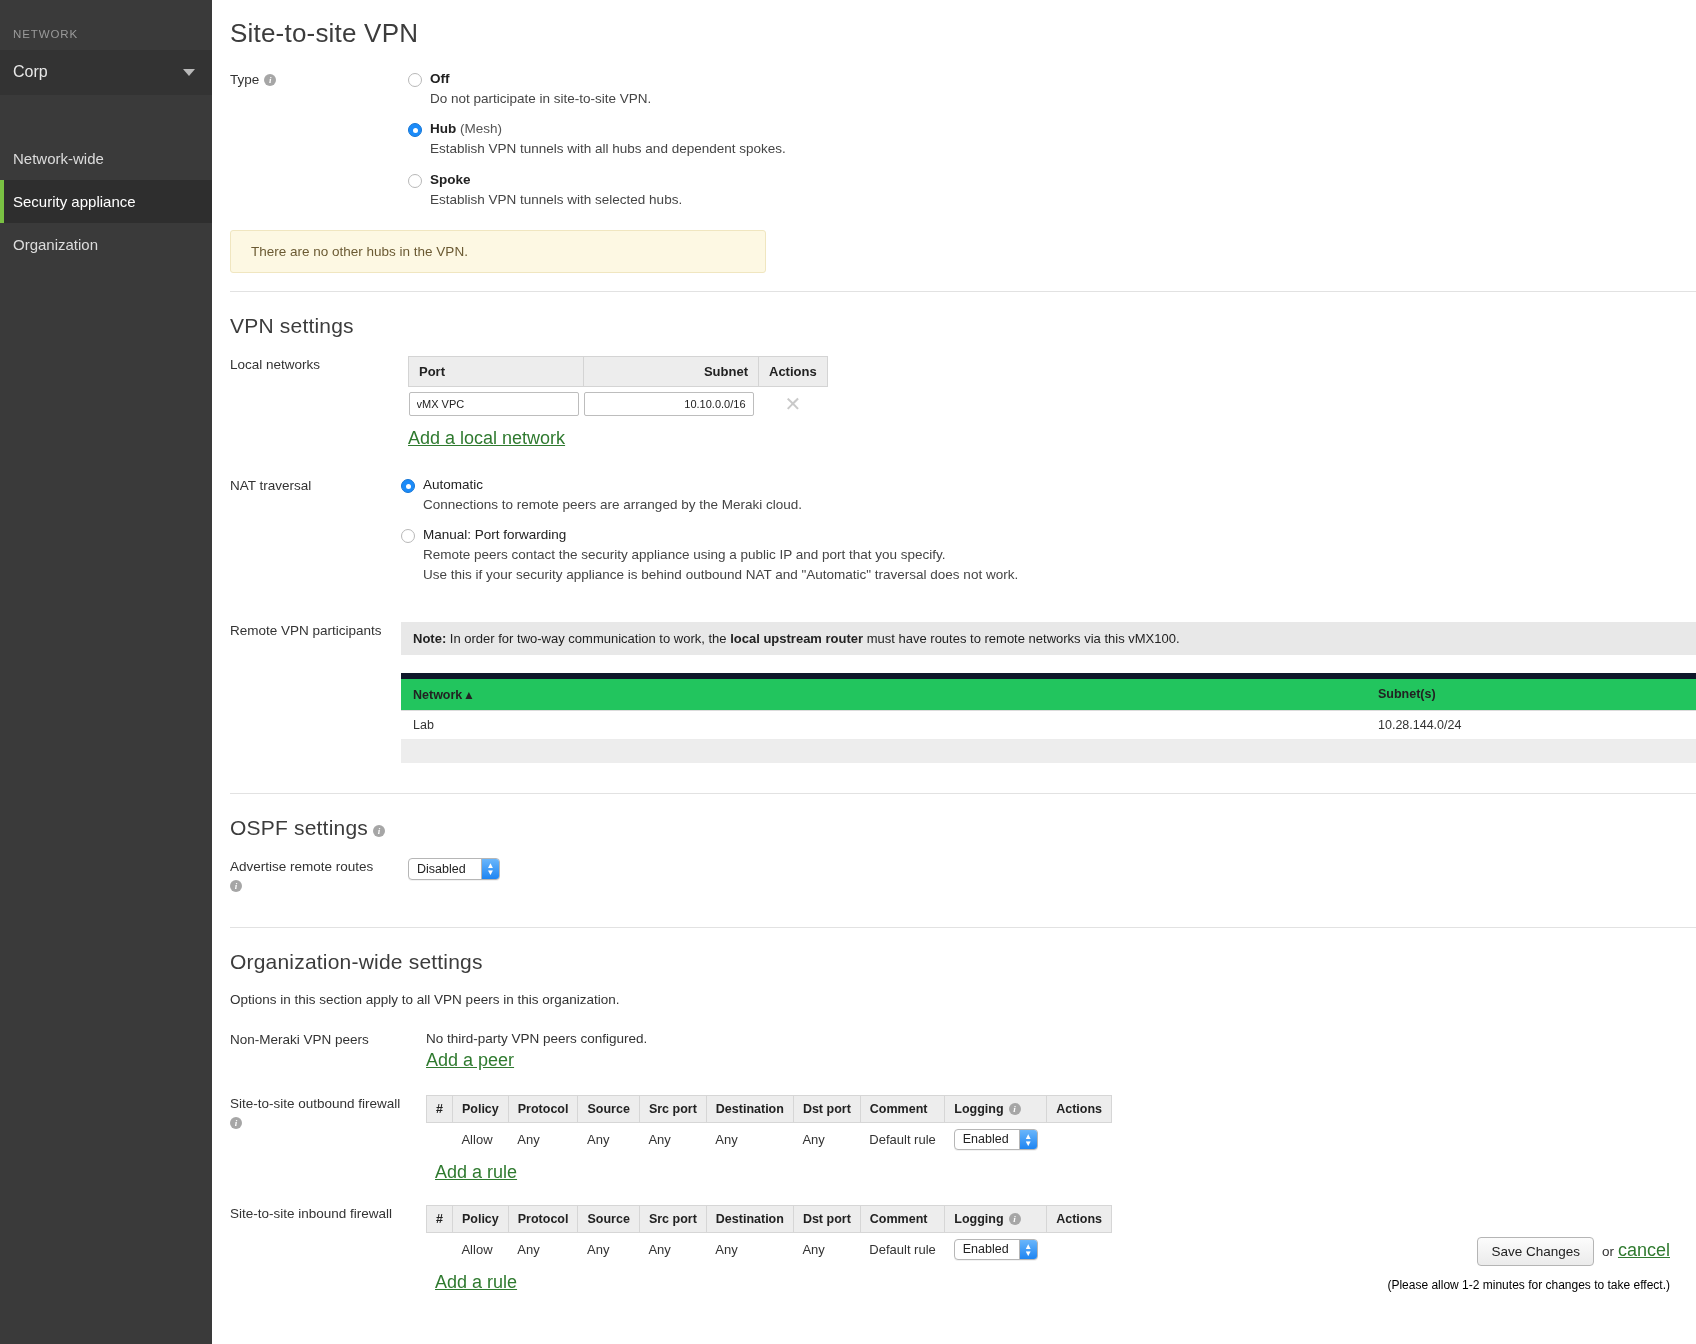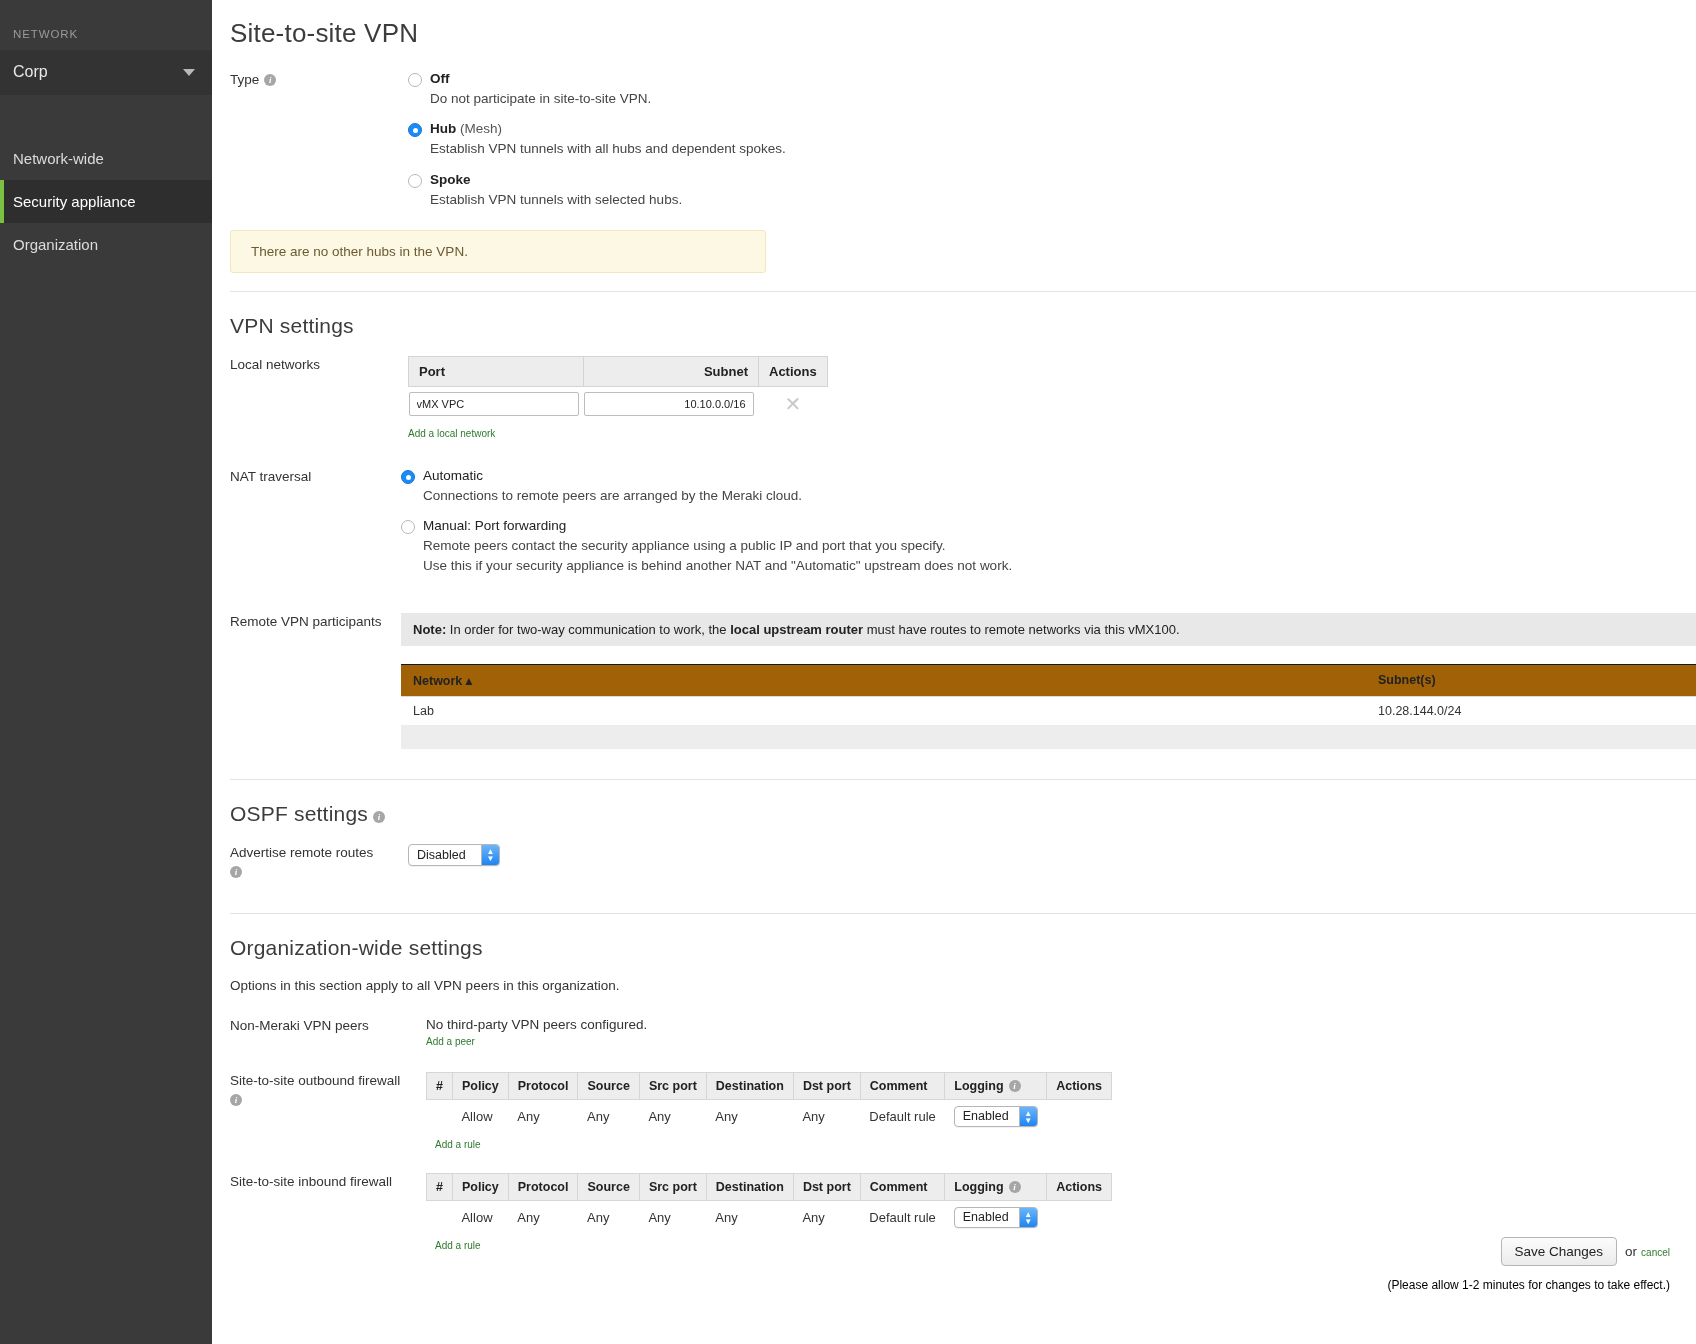--- a/index.html
+++ b/index.html
@@ -136,34 +136,34 @@
   }
   input.txt.r { text-align:right; }
 
   .xbtn {
     color:#c9c9c9; font-size:20px; cursor:pointer;
     display:inline-block; line-height:1; padding:0 6px;
     font-weight:300;
   }
 
   a.glink {
-    color:#2f7a2f; 
-    font-size:10px; cursor:pointer;
+    color:#2f7a2f; text-decoration:underline;
+    font-size:18px; cursor:pointer;
   }
 
   .note-bar {
     background:#e8e8e8; padding:9px 0 9px 12px;
     font-size:13px; color:#222;
     margin-left:0;
   }
   .note-bar b { font-weight:bold; }
 
   .part-table { width:100%; border-collapse:collapse; }
   .part-table th {
-    background:#a16207; border-top:1px solid #0f172a; border-bottom:1px solid #dcdcdc;
+    background:#22c55e; border-top:6px solid #0f172a; border-bottom:1px solid #dcdcdc;
     font-size:12.5px; font-weight:bold; color:#222;
     padding:8px 0 8px 12px; text-align:left;
   }
   .part-table td {
     padding:7px 0 7px 12px; font-size:12.5px; color:#333;
     border-bottom:1px solid #ececec; background:#fff;
   }
   .part-foot td { background:#ededed; height:24px; border-bottom:none; }
 
   
@@ -303,21 +303,21 @@
           <span class="radio checked"></span>
           <span class="radio-label" style="font-weight:400">Automatic</span>
         </div>
         <div class="radio-sub">Connections to remote peers are arranged by the Meraki cloud.</div>
 
         <div class="radio-line">
           <span class="radio"></span>
           <span class="radio-label" style="font-weight:400">Manual: Port forwarding</span>
         </div>
         <div class="radio-sub" style="margin-bottom:0">Remote peers contact the security appliance using a public IP and port that you specify.</div>
-        <div class="radio-sub" style="margin-top:0">Use this if your security appliance is behind another NAT and "Automatic" upstream does not work.</div>
+        <div class="radio-sub" style="margin-top:0">Use this if your security appliance is behind outbound NAT and "Automatic" traversal does not work.</div>
       </div>
     </div>
 
     <div class="row" style="margin-top:24px">
       <div class="row-label">Remote VPN participants</div>
       <div style="flex:1; margin-left:-7px">
         <div class="note-bar"><b>Note:</b><span> In order for two-way communication to work, the </span><b>local upstream router</b><span> must have routes to remote networks via this vMX100.</span></div>
 
         <table class="part-table" style="margin-top:18px">
           <thead>

